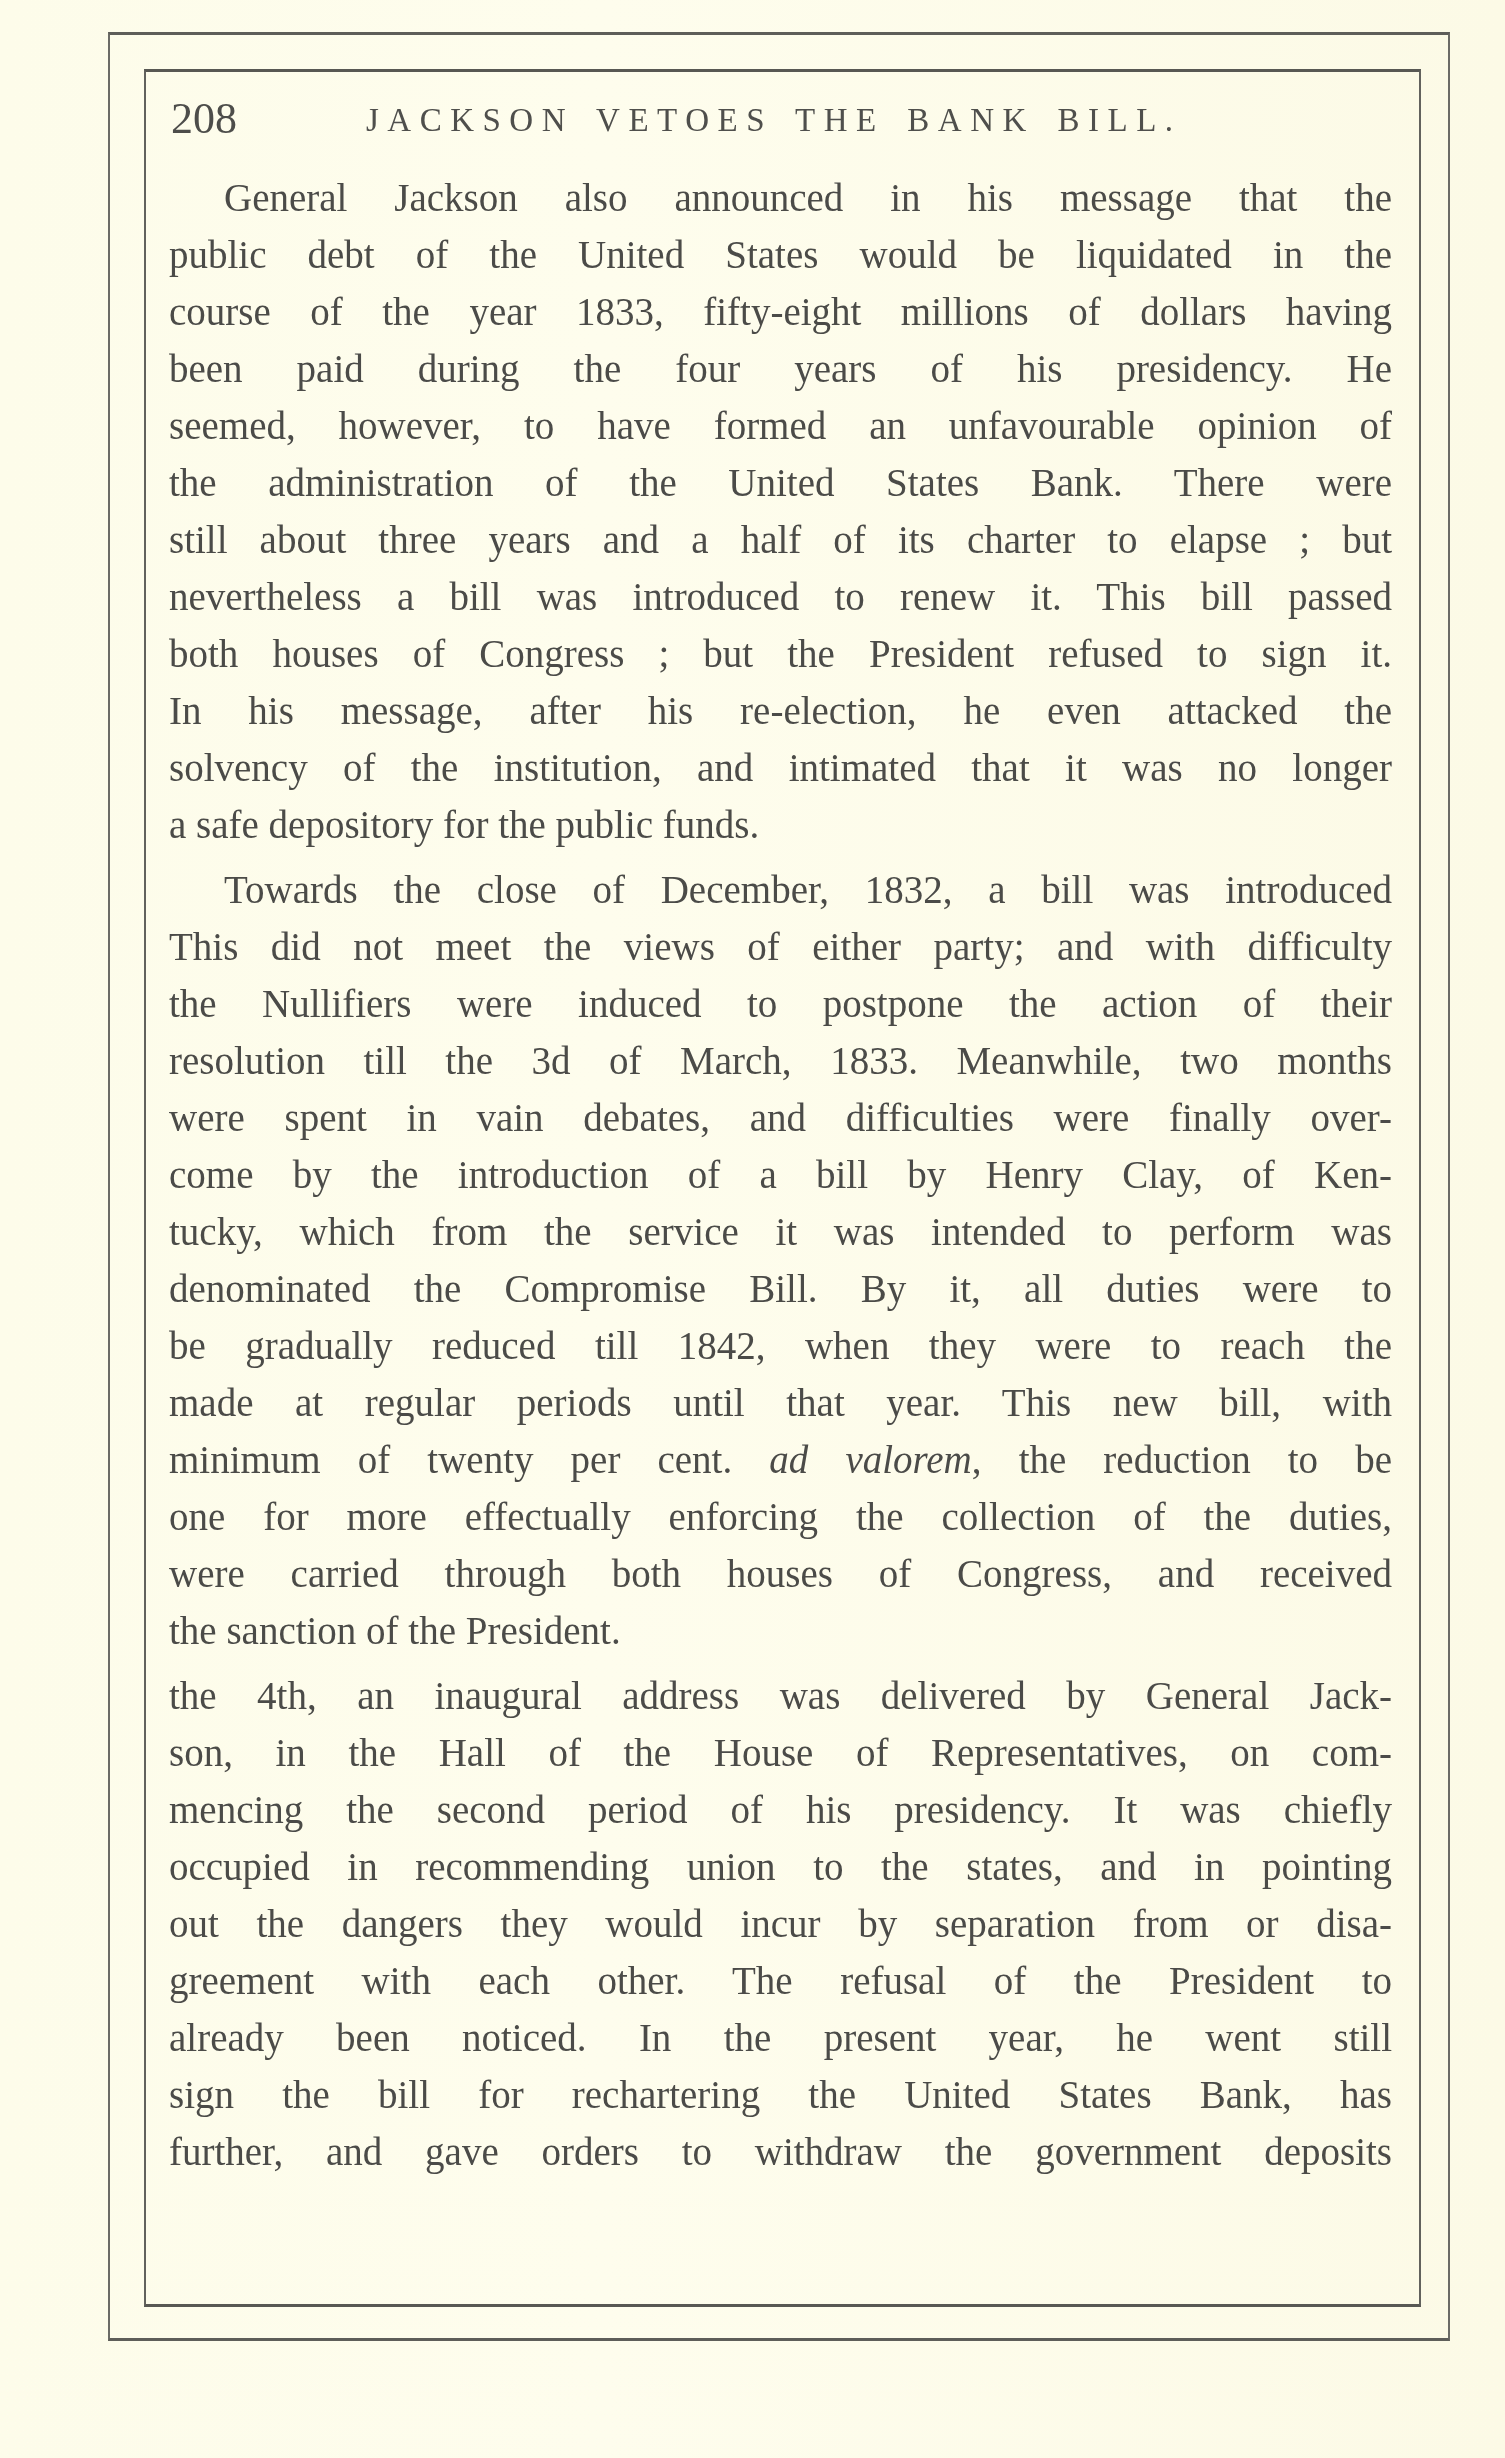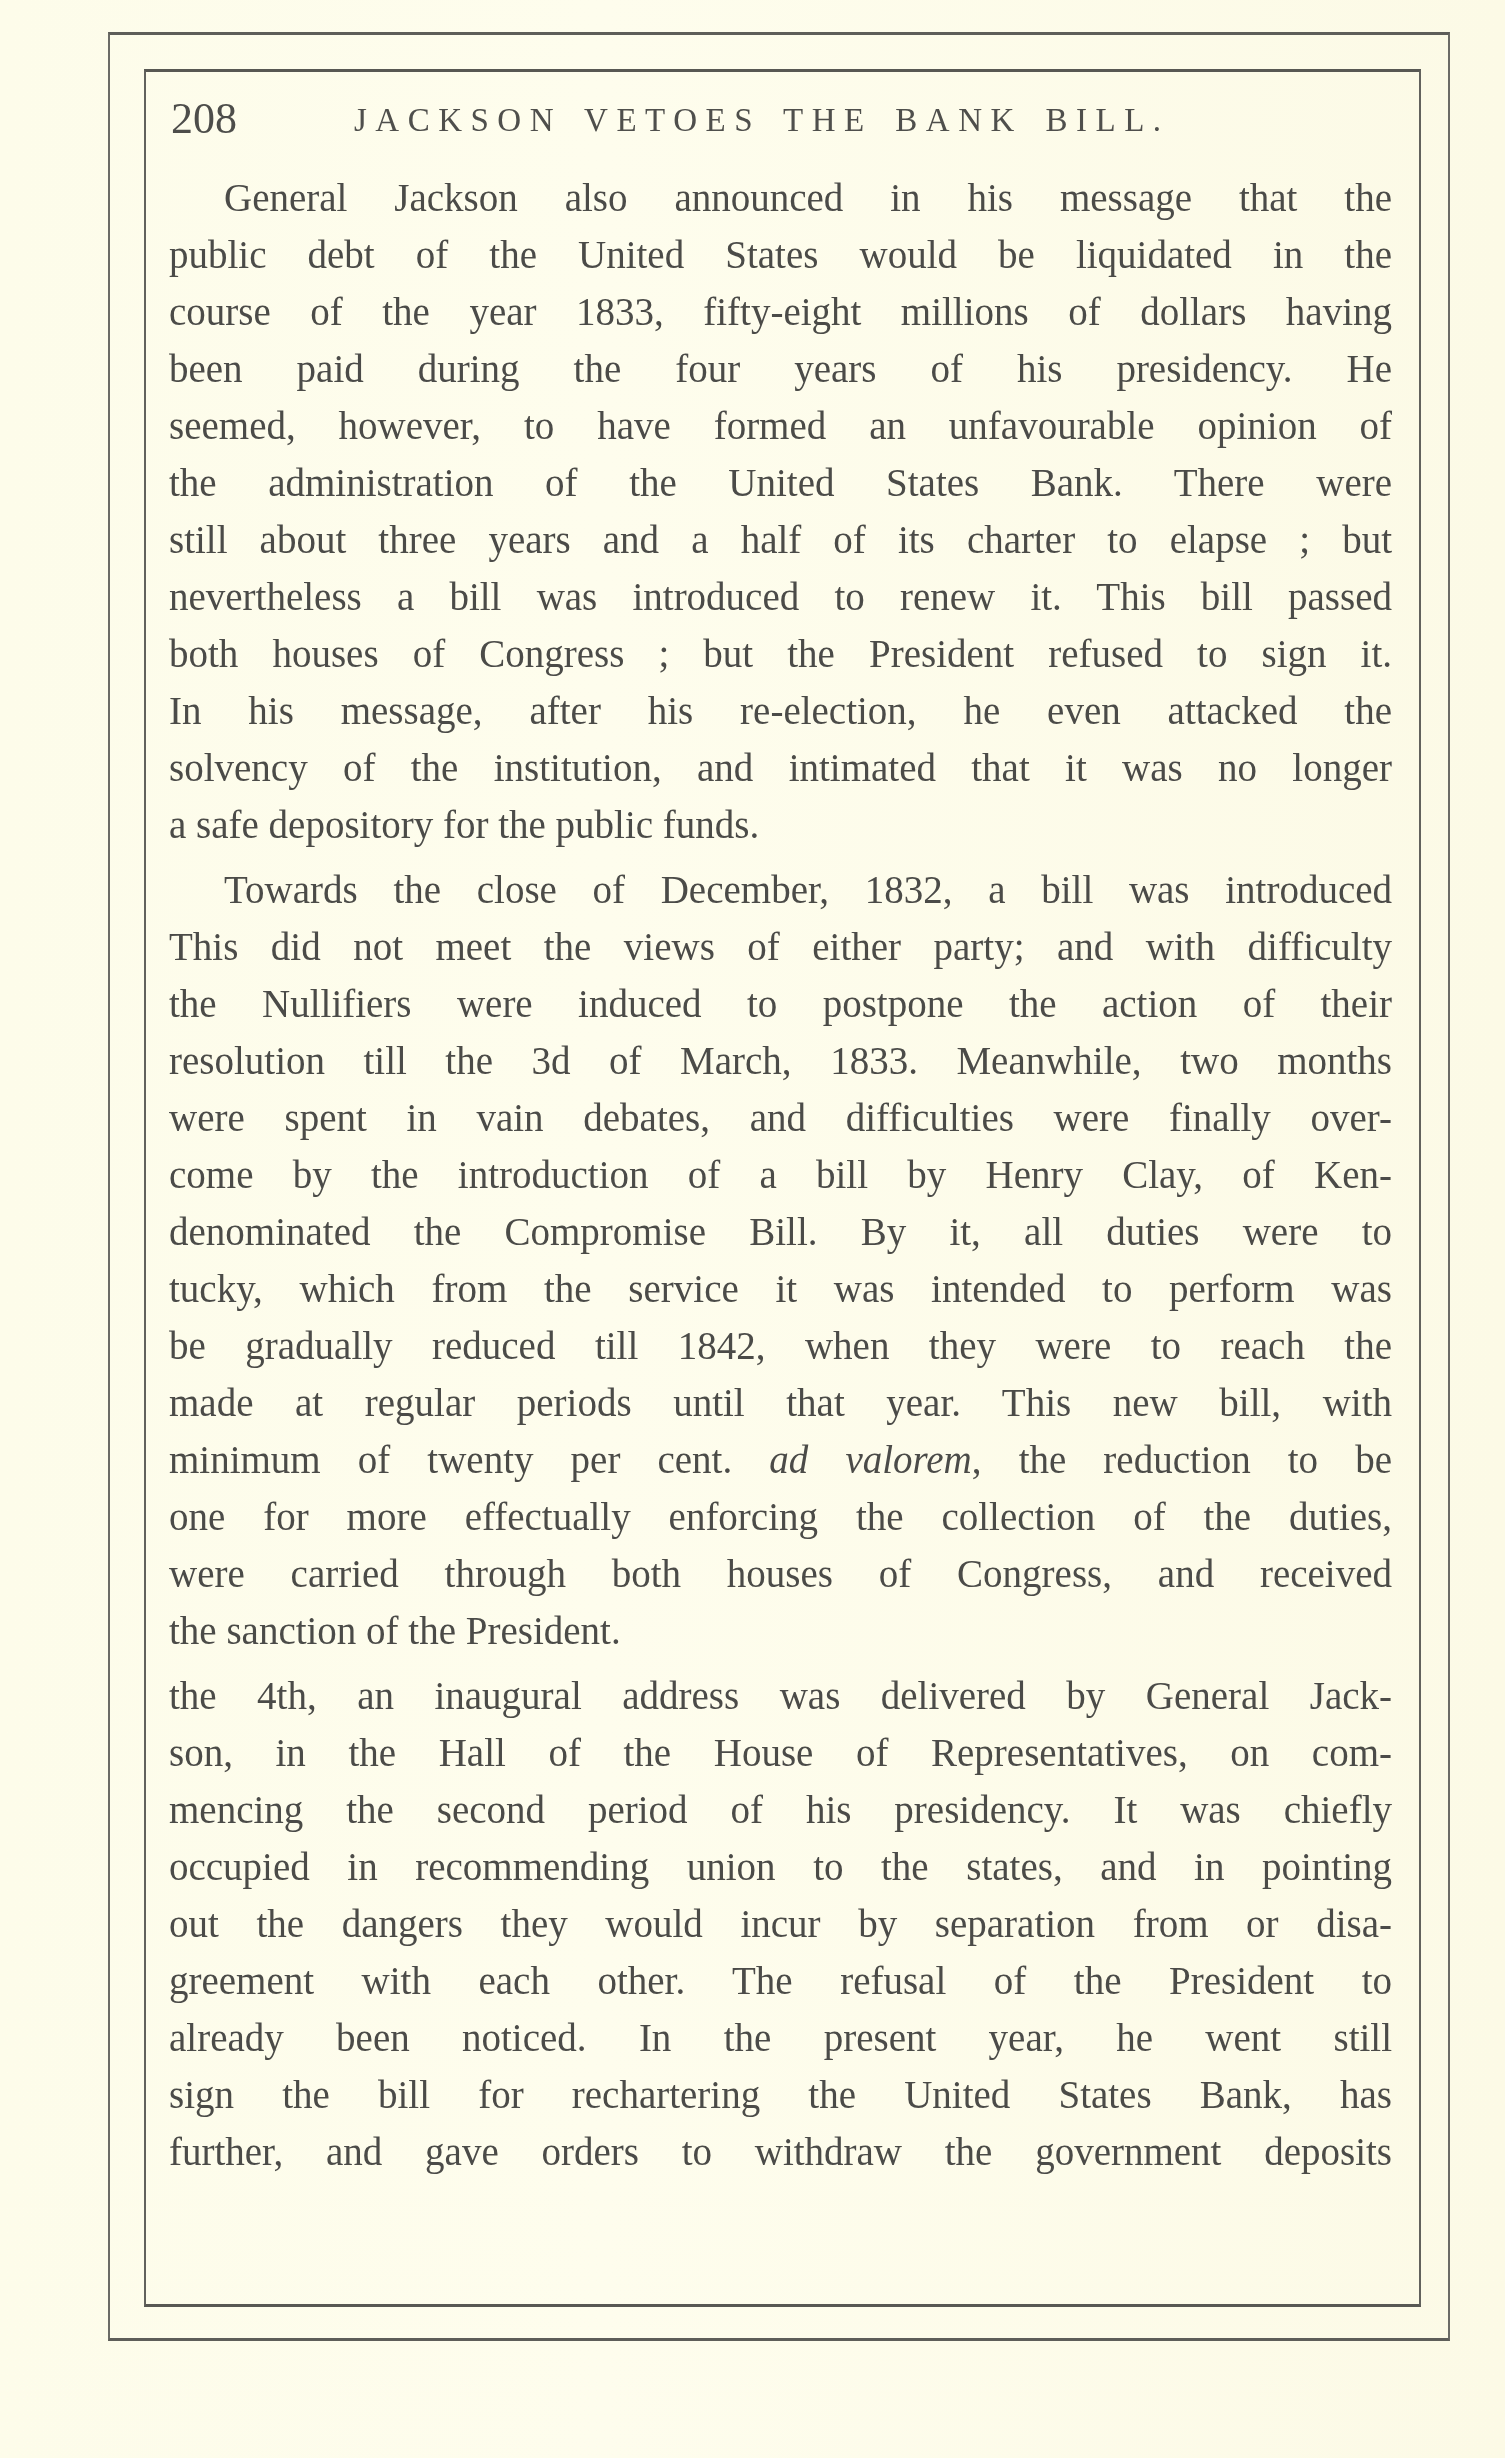--- a/index.html
+++ b/index.html
@@ -56,21 +56,21 @@
   .page-number {
     position: absolute;
     left: 2px;
     top: 0;
     font-size: 44px;
     line-height: 47px;
     color: #4d4d4a;
   }
   .running-title {
     position: absolute;
-    left: 185px;
+    left: 197px;
     top: 5.9px;
     font-size: 33px;
     line-height: 39px;
     letter-spacing: 8.5px;
     word-spacing: 5.9px;
     color: #4f4f4c;
   }
   .body-text {
     position: absolute;
     left: 169px;
@@ -142,22 +142,22 @@
       <div class="line last"><span class="line-inner">a safe depository for the public funds.</span></div>
     </div>
 
     <div class="para">
       <div class="line indent"><span class="line-inner">Towards the close of December, 1832, a bill was introduced</span></div>
       <div class="line"><span class="line-inner">This did not meet the views of either party; and with difficulty</span></div>
       <div class="line"><span class="line-inner">the Nullifiers were induced to postpone the action of their</span></div>
       <div class="line"><span class="line-inner">resolution till the 3d of March, 1833. Meanwhile, two months</span></div>
       <div class="line"><span class="line-inner">were spent in vain debates, and difficulties were finally over-</span></div>
       <div class="line"><span class="line-inner">come by the introduction of a bill by Henry Clay, of Ken-</span></div>
+      <div class="line"><span class="line-inner">tucky, which from the service it was intended to perform was</span></div>
       <div class="line"><span class="line-inner">denominated the Compromise Bill. By it, all duties were to</span></div>
-      <div class="line"><span class="line-inner">tucky, which from the service it was intended to perform was</span></div>
       <div class="line"><span class="line-inner">be gradually reduced till 1842, when they were to reach the</span></div>
       <div class="line"><span class="line-inner">made at regular periods until that year. This new bill, with</span></div>
       <div class="line">
         <span class="line-inner"><span>minimum of twenty per cent.</span> <span class="it">ad valorem</span><span>, the reduction to be</span></span>
       </div>
       <div class="line"><span class="line-inner">one for more effectually enforcing the collection of the duties,</span></div>
       <div class="line"><span class="line-inner">were carried through both houses of Congress, and received</span></div>
       <div class="line last"><span class="line-inner">the sanction of the President.</span></div>
     </div>
 

